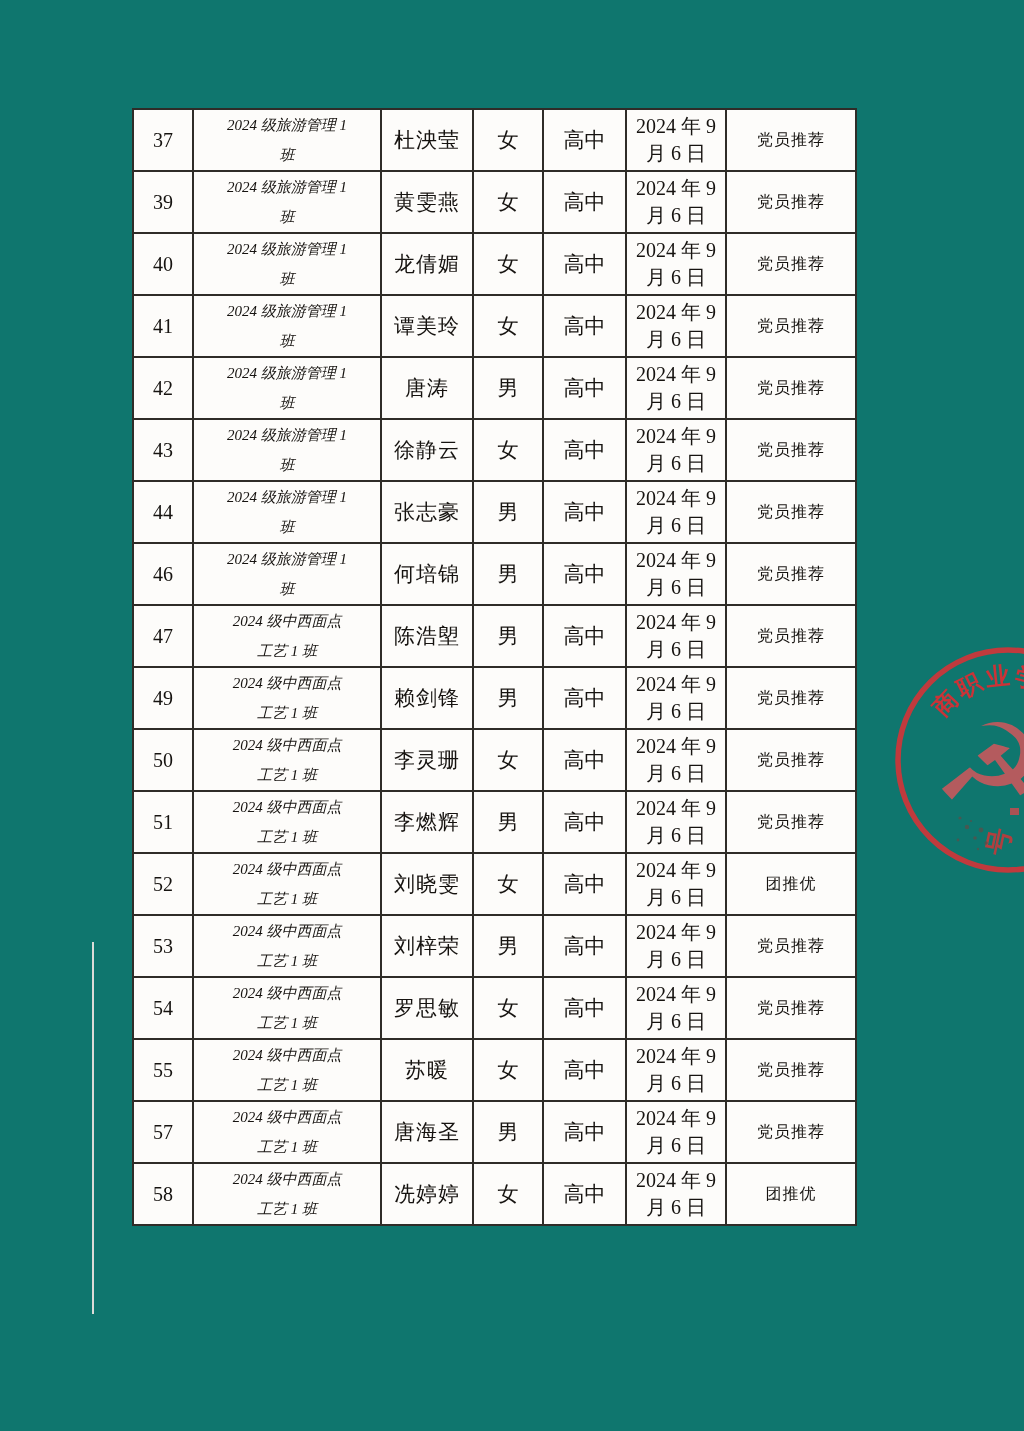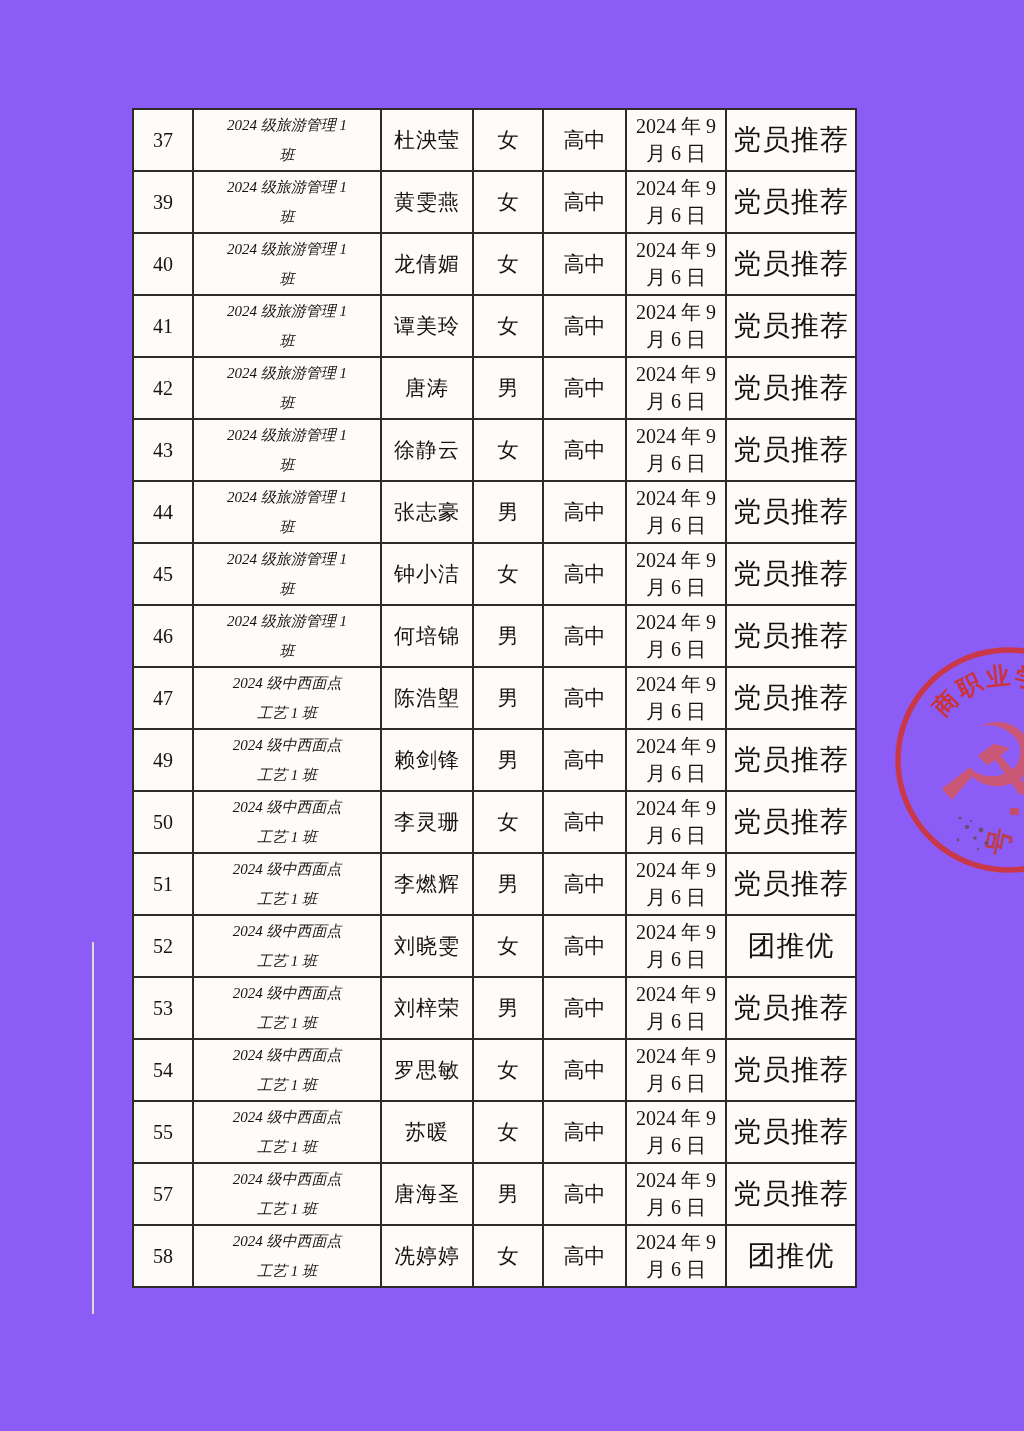--- a/index.html
+++ b/index.html
@@ -5,21 +5,21 @@
   html,body{margin:0;padding:0;}
   body{
     background:#e8e8e8;
     font-family:"Liberation Serif","DejaVu Serif",serif;
   }
   .page{
     position:relative;
     width:1024px;
     height:1431px;
     margin:0 auto;
-    background:#8b5cf6;
+    background:#0f766e;
     overflow:hidden;
     color:#161310;
   }
   
   table.roster{
     position:absolute;
     left:132px;
     top:108px;
     border-collapse:collapse;
     table-layout:fixed;
@@ -32,21 +32,21 @@
     text-align:center;
     vertical-align:middle;
     background:#fdfcfa;
   }
   td.c-no{font-size:20px;}
   td.c-class{font-size:15px;line-height:30px;white-space:pre-line;font-style:italic;}
   td.c-name{font-size:21px;letter-spacing:1px;font-family:Liberation Mono, monospace;}
   td.c-gender{font-size:21px;}
   td.c-edu{font-size:21px;margin-left:9px;}
   td.c-date{font-size:20px;line-height:27px;white-space:pre-line;}
-  td.c-rec{font-size:28px;letter-spacing:1px;}
+  td.c-rec{font-size:16px;letter-spacing:1px;}
   
   .artifact-line{
     position:absolute;
     left:92px;
     top:942px;
     width:2px;
     height:372px;
     background:#dcdcd8;
   }
   
@@ -161,31 +161,20 @@
       <td class="c-date">2024 年 9
 月 6 日</td>
       <td class="c-rec">党员推荐</td>
     </tr>
         <tr>
       <td class="c-no">44</td>
       <td class="c-class">2024 级旅游管理 1
 班</td>
       <td class="c-name">张志豪</td>
       <td class="c-gender">男</td>
-      <td class="c-edu">高中</td>
-      <td class="c-date">2024 年 9
-月 6 日</td>
-      <td class="c-rec">党员推荐</td>
-    </tr>
-        <tr>
-      <td class="c-no">45</td>
-      <td class="c-class">2024 级旅游管理 1
-班</td>
-      <td class="c-name">钟小洁</td>
-      <td class="c-gender">女</td>
       <td class="c-edu">高中</td>
       <td class="c-date">2024 年 9
 月 6 日</td>
       <td class="c-rec">党员推荐</td>
     </tr>
         <tr>
       <td class="c-no">46</td>
       <td class="c-class">2024 级旅游管理 1
 班</td>
       <td class="c-name">何培锦</td>

